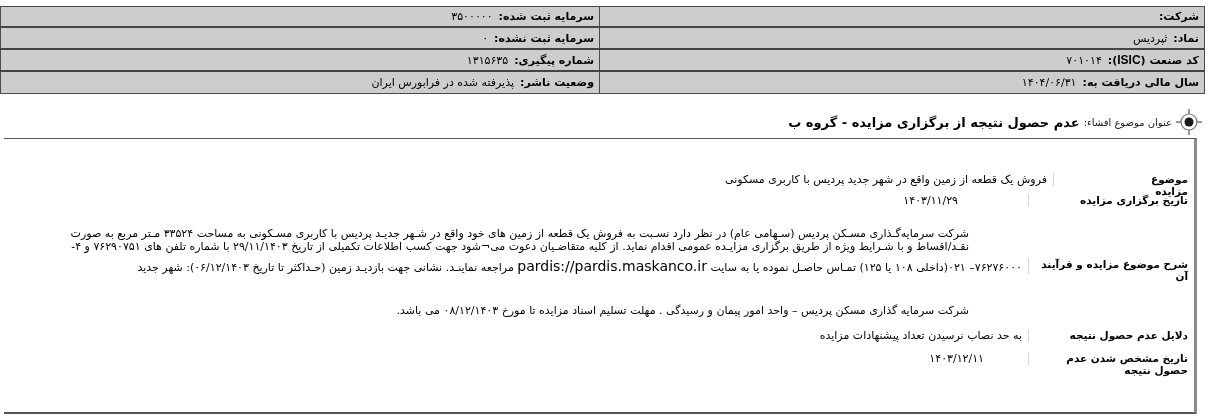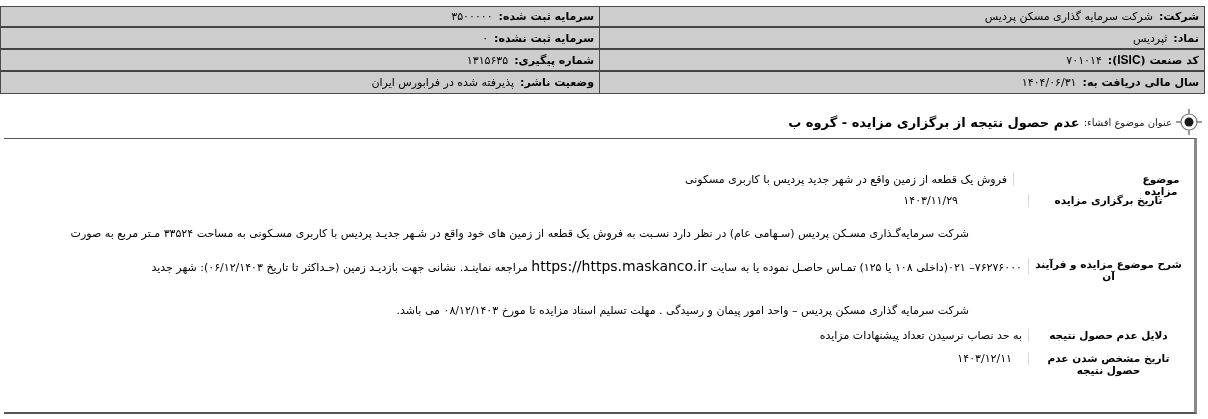--- a/index.html
+++ b/index.html
@@ -18,35 +18,34 @@
 
   .title-bar { position:absolute; top:110px; right:0; height:24px; display:flex; align-items:center; }
   .target-icon { width:26px; height:26px; position:relative; margin-left:4px; margin-right:6px; }
   .title-prefix { font-size:10px; color:#222; margin-left:4px; }
   .title-main { font-weight:bold; font-size:13px; }
 
   .content-box { position:absolute; top:138px; left:4px; width:1193px; height:276px;
                  border-top:1px solid #555; border-bottom:2px solid #555; border-right:3px solid #8a8a8a;
                  box-sizing:border-box; background:#fff; }
   .row { position:absolute; right:0; display:flex; direction:rtl; align-items:flex-start; }
-  .row .k { width:165px; font-weight:bold; font-size:10.5px; text-align:center; padding-right:6px; box-sizing:border-box; }
+  .row .k { width:165px; font-weight:bold; font-size:10.5px; text-align:right; padding-right:6px; box-sizing:border-box; }
   .row .v { border-right:1px solid #d8d8d8; padding-right:6px; font-size:11px; text-align:right; }
   .para { position:absolute; right:230px; width:965px; font-size:11px; line-height:21px; text-align:justify;
           text-align-last:right; direction:rtl; }
   .url { font-family:"DejaVu Sans", sans-serif; font-size:14px; }
 </style>
 </head>
 <body>
 
 <div class="header-grid">
 
   <div>
     <div class="cell first right-col sep-row">
       <span class="lbl">شرکت:</span>
-      <span>شرکت سرمایه گذاری مسکن پردیس</span>
     </div>
     <div class="cell right-col sep-row">
       <span class="lbl">نماد:</span>
       <span>ثپردیس</span>
     </div>
     <div class="cell right-col sep-row">
       <span class="lbl"><span>کد صنعت (</span><span class="latin">ISIC</span><span>):</span></span>
       <span>۷۰۱۰۱۴</span>
     </div>
     <div class="cell right-col">
@@ -86,41 +85,42 @@
       <circle cx="13" cy="13" r="4.5" fill="#1a1a1a"></circle>
     </svg>
   </span>
   <span class="title-prefix">عنوان موضوع افشاء:</span>
   <span class="title-main">عدم حصول نتیجه از برگزاری مزایده - گروه ب</span>
 </div>
 
 <div class="content-box">
   <div class="row" style="top:34px;">
     <div class="k" style="width:60px;padding-right:6px;">موضوع مزایده</div>
-    <div class="v" style="margin-right:120px;">فروش یک قطعه از زمین واقع در شهر جدید پردیس با کاربری مسکونی</div>
+    <div class="v" style="margin-right:80px;">فروش یک قطعه از زمین واقع در شهر جدید پردیس با کاربری مسکونی</div>
   </div>
   <div class="row" style="top:55px;">
     <div class="k">تاریخ برگزاری مزایده</div>
     <div class="v" style="padding-right:70px;">۱۴۰۳/۱۱/۲۹</div>
   </div>
 
   <div class="para" style="top:84px; right:225px;">شرکت سرمایه‌گـذاری مسـکن پردیس (سـهامی عام) در نظر دارد نسـبت به فروش یک قطعه از زمین های خود واقع در شـهر جدیـد پردیس با کاربری مسـکونی به مساحت ۳۳۵۲۴ مـتر مربع به صورت</div>
+  <div class="para" style="top:97px; right:225px;">نقـد/اقساط و با شـرایط ویژه از طریق برگزاری مزایـده عمومی اقدام نماید. از کلیه متقاضـیان دعوت می¬شود جهت کسب اطلاعات تکمیلی از تاریخ ۲۹/۱۱/۱۴۰۳ با شماره تلفن های ۷۶۲۹۰۷۵۱ و ۴-</div>
 
   <div class="row" style="top:119px;">
     <div class="k">شرح موضوع مزایده و فرآیند آن</div>
     <div class="v" style="width:962px; white-space:nowrap;">
       <span>۷۶۲۷۶۰۰۰– ۰۲۱(داخلی ۱۰۸ یا ۱۲۵) تمـاس حاصـل نموده یا به سایت</span>
-      <span class="url">https://https.maskanco.ir</span>
+      <span class="url">pardis://pardis.maskanco.ir</span>
       <span>مراجعه نماینـد. نشانی جهت بازدیـد زمین (حـداکثر تا تاریخ ۰۶/۱۲/۱۴۰۳): شهر جدید</span>
     </div>
   </div>
 
   <div class="para" style="top:161px; right:225px;">شرکت سرمایه گذاری مسکن پردیس – واحد امور پیمان و رسیدگی . مهلت تسلیم اسناد مزایده تا مورخ ۰۸/۱۲/۱۴۰۳ می باشد.</div>
 
   <div class="row" style="top:190px;">
     <div class="k">دلایل عدم حصول نتیجه</div>
     <div class="v">به حد نصاب نرسیدن تعداد پیشنهادات مزایده</div>
   </div>
   <div class="row" style="top:213px;">
     <div class="k">تاریخ مشخص شدن عدم حصول نتیجه</div>
-    <div class="v" style="padding-right:16px;">۱۴۰۳/۱۲/۱۱</div>
+    <div class="v" style="padding-right:44px;">۱۴۰۳/۱۲/۱۱</div>
   </div>
 </div>
 
 </body></html>

